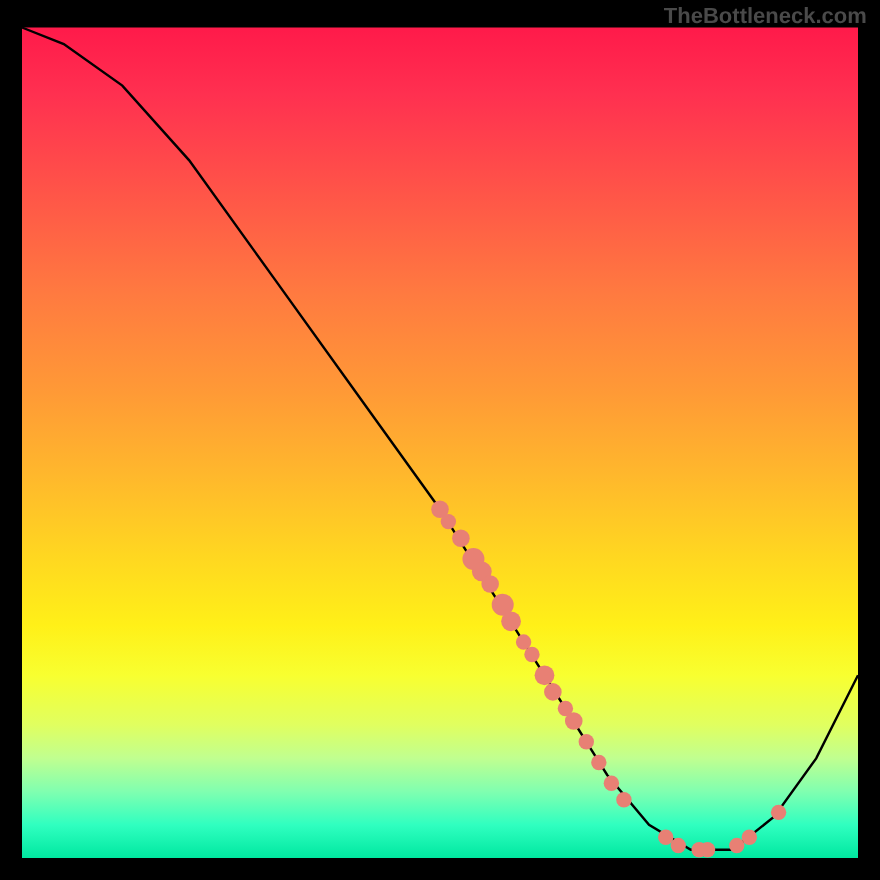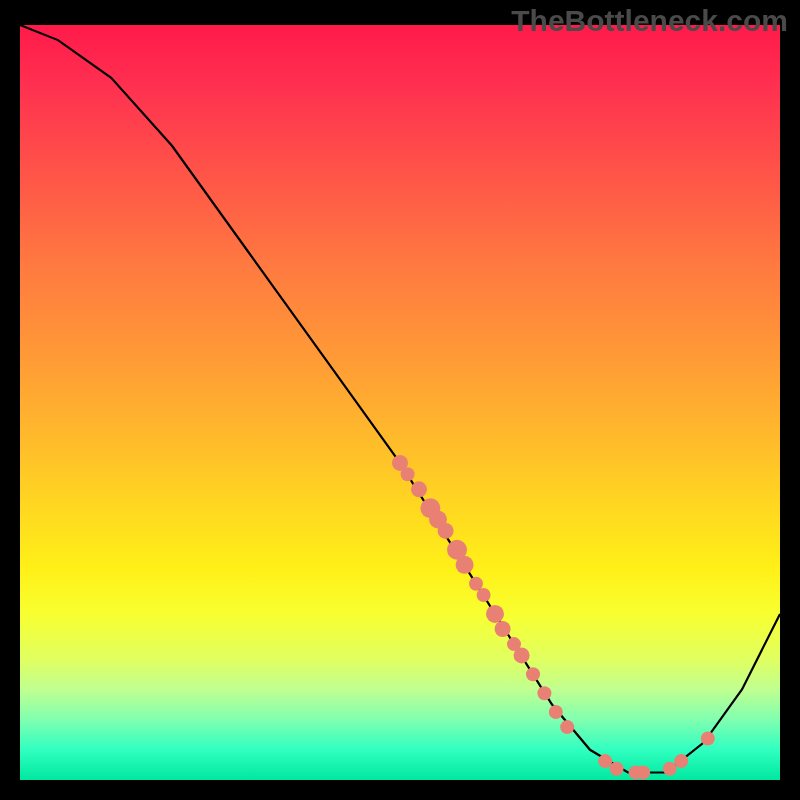--- a/index.html
+++ b/index.html
@@ -8,21 +8,21 @@
     height: 800px;
     background: #000;
     position: relative;
     font-family: Arial, sans-serif;
   }
   .watermark {
     position: absolute;
     top: 4px;
     right: 12px;
     color: #4a4a4a;
-    font-size: 30px;
+    font-size: 20px;
     font-weight: bold;
     z-index: 10;
   }
   .plot-area {
     position: absolute;
     left: 20px;
     top: 25px;
     width: 760px;
     height: 755px;
     background: linear-gradient(to bottom,

